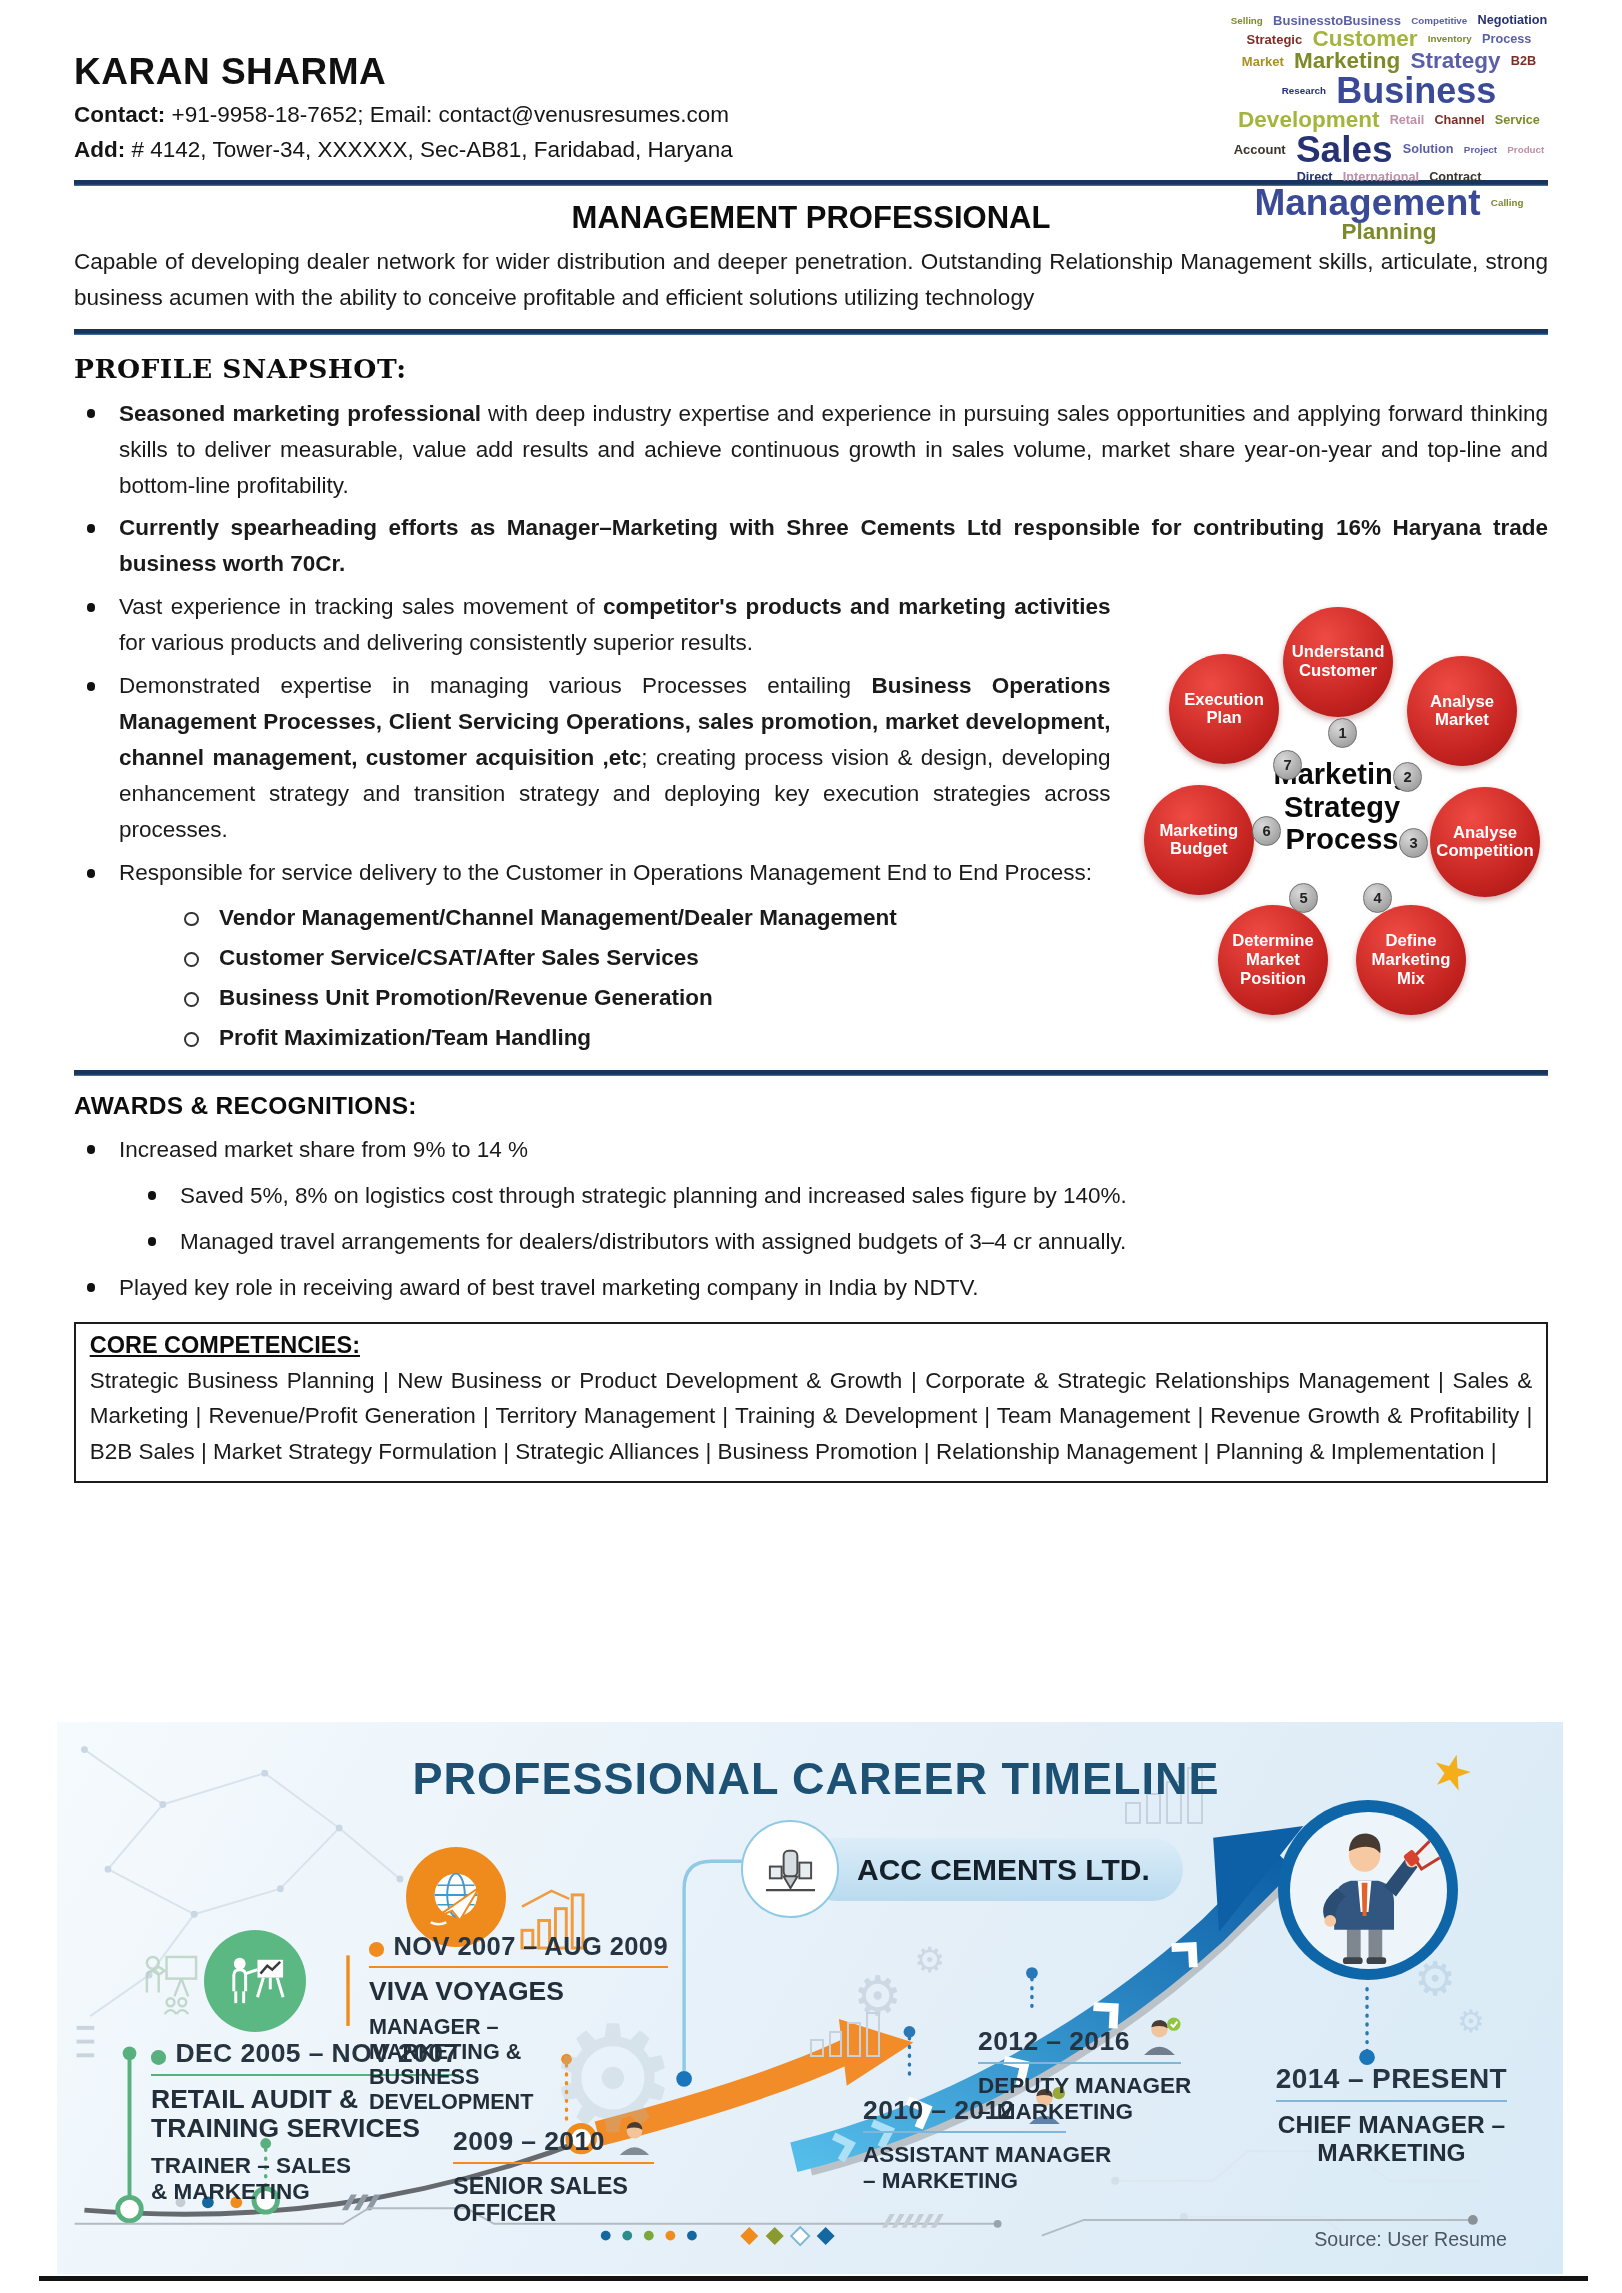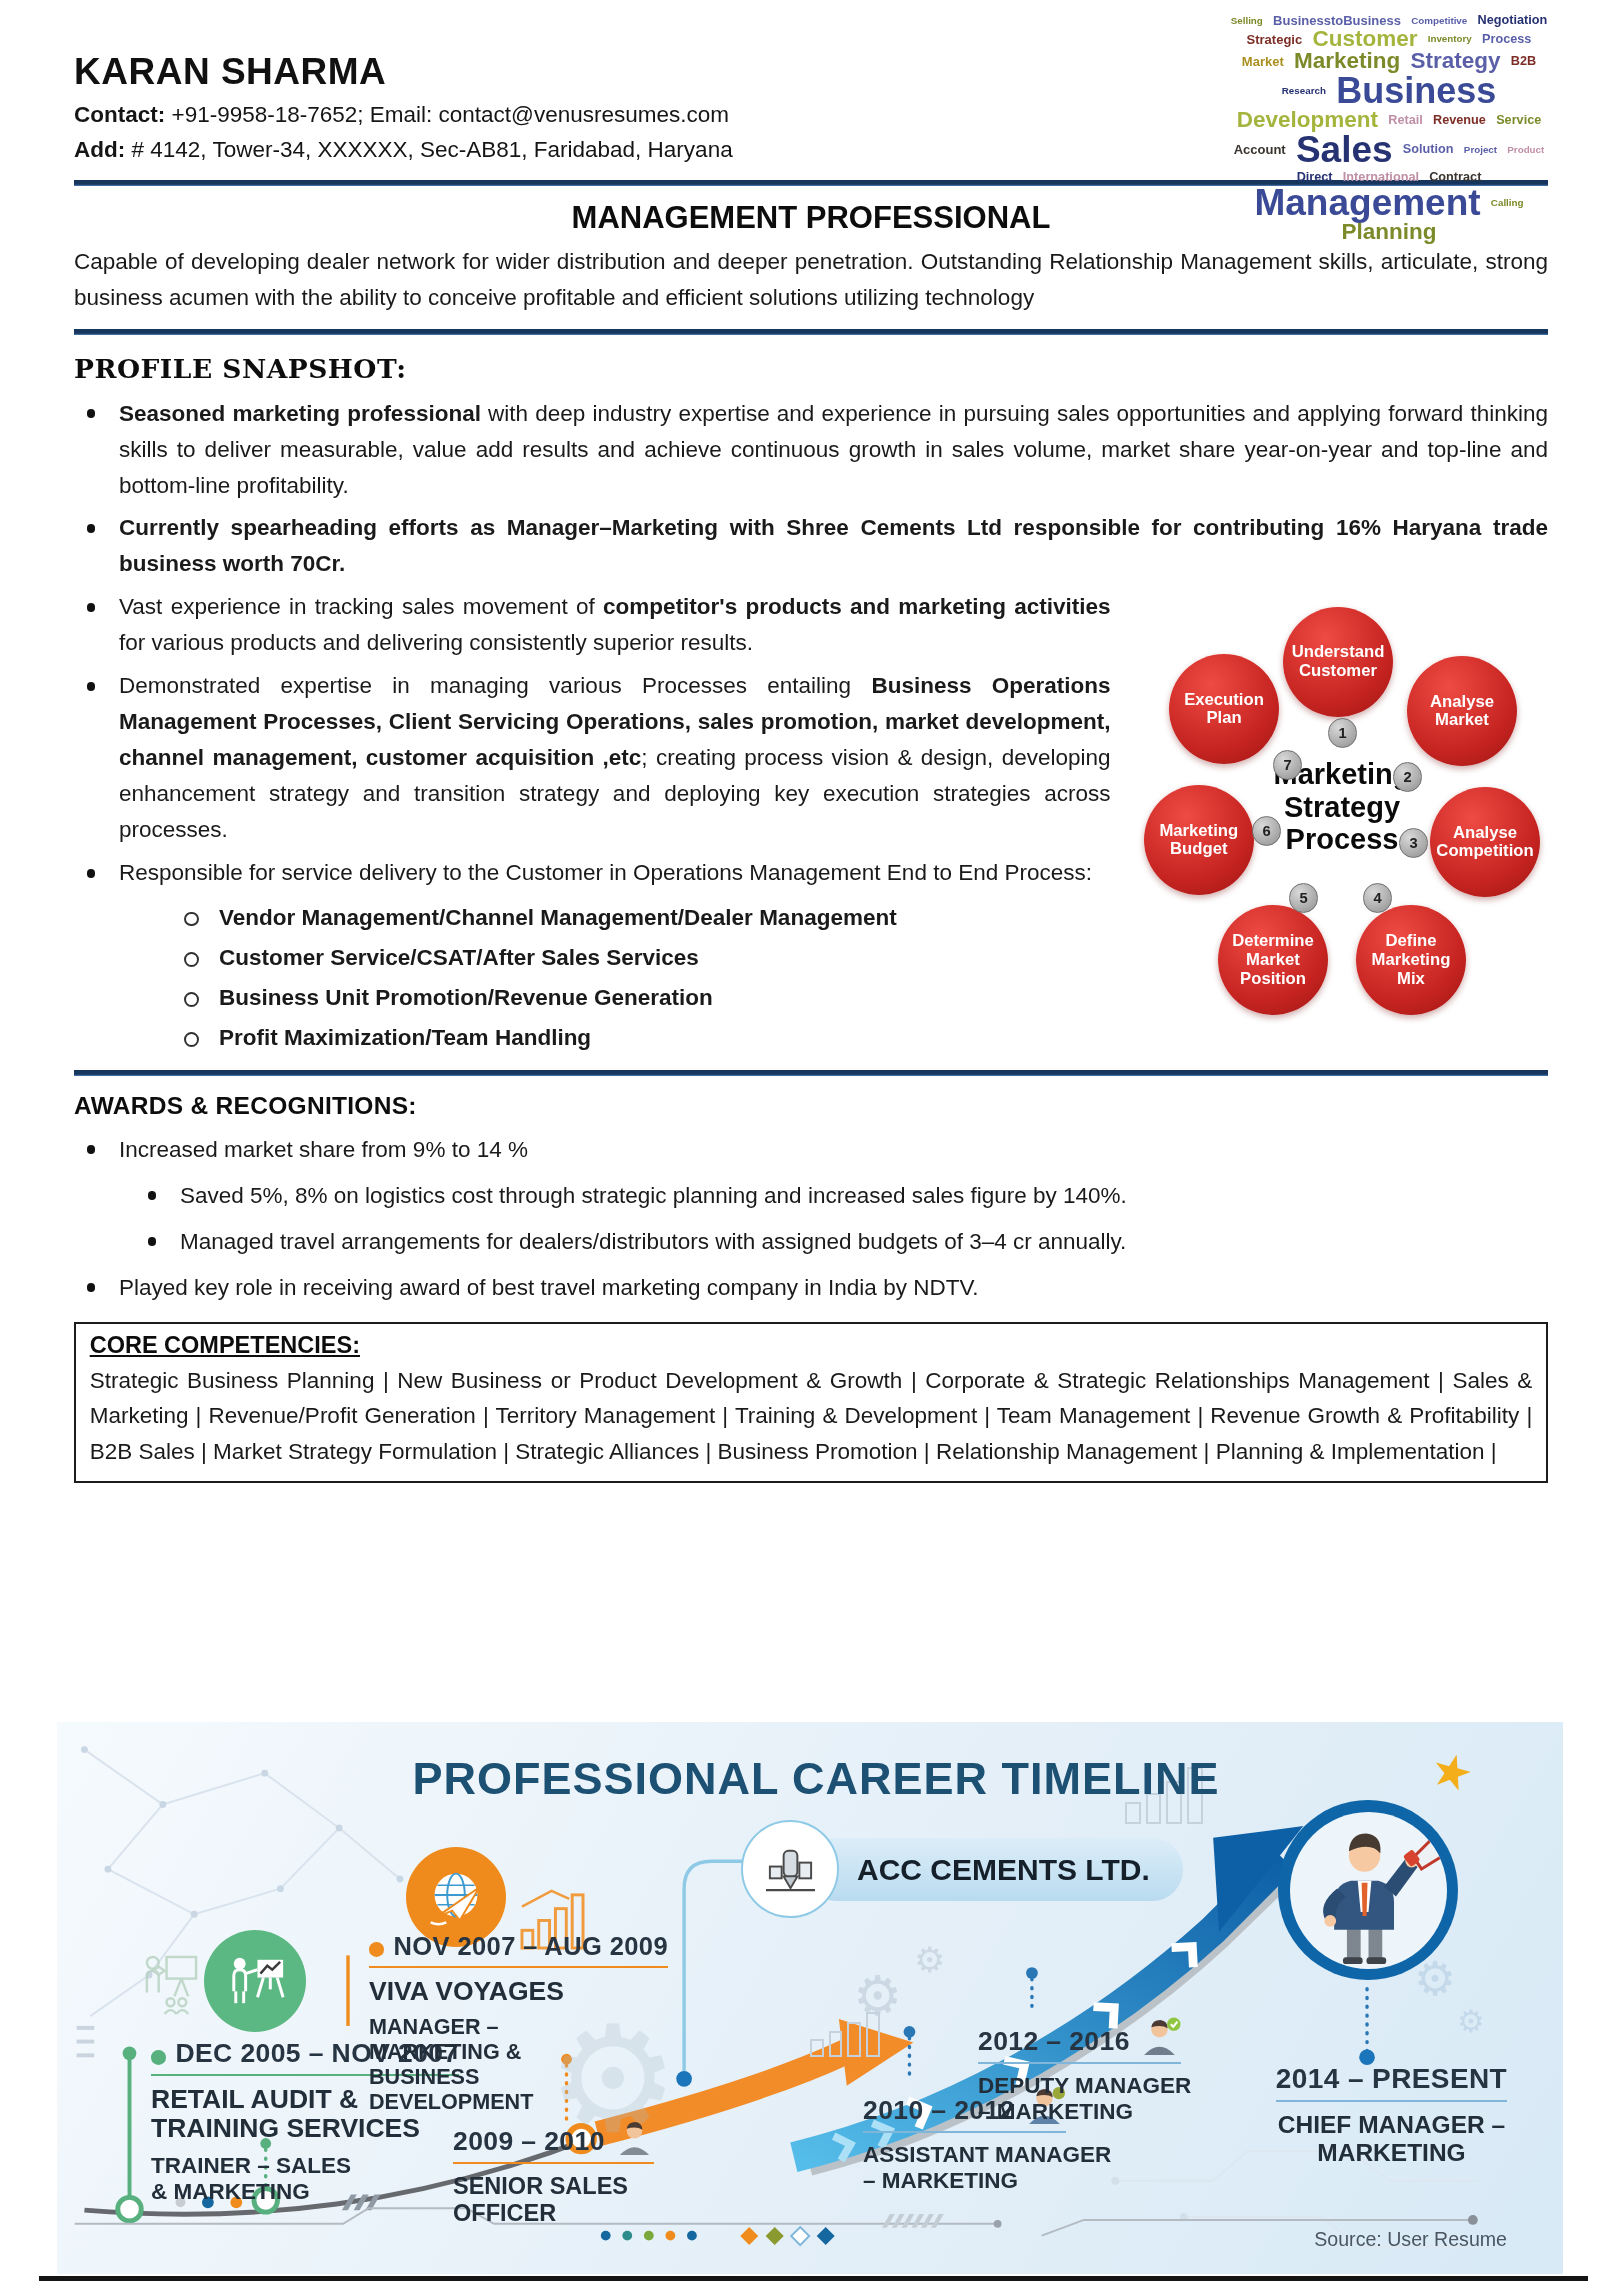--- a/index.html
+++ b/index.html
@@ -126,21 +126,21 @@
       <span class="w-xs c-olive">Inventory</span>
       <span class="w-sm c-slate">Process</span>
       <span class="w-md c-gold">Market</span>
       <span class="w-lg c-olive">Marketing</span>
       <span class="w-lg c-slate">Strategy</span>
       <span class="w-sm c-maroon">B2B</span>
       <span class="w-xs c-navy">Research</span>
       <span class="w-xl c-blue">Business</span>
       <span class="w-lg c-ygreen">Development</span>
       <span class="w-sm c-pink">Retail</span>
-      <span class="w-sm c-maroon">Revenue</span>
+      <span class="w-sm c-maroon">Channel</span>
       <span class="w-sm c-olive">Service</span>
       <span class="w-md c-dark">Account</span>
       <span class="w-xxl c-navy">Sales</span>
       <span class="w-sm c-slate">Solution</span>
       <span class="w-xs c-slate">Project</span>
       <span class="w-xs c-pink">Product</span>
       <span class="w-sm c-navy">Direct</span>
       <span class="w-sm c-pink">International</span>
       <span class="w-sm c-dark">Contract</span>
       <span class="w-xxl c-blue">Management</span>

